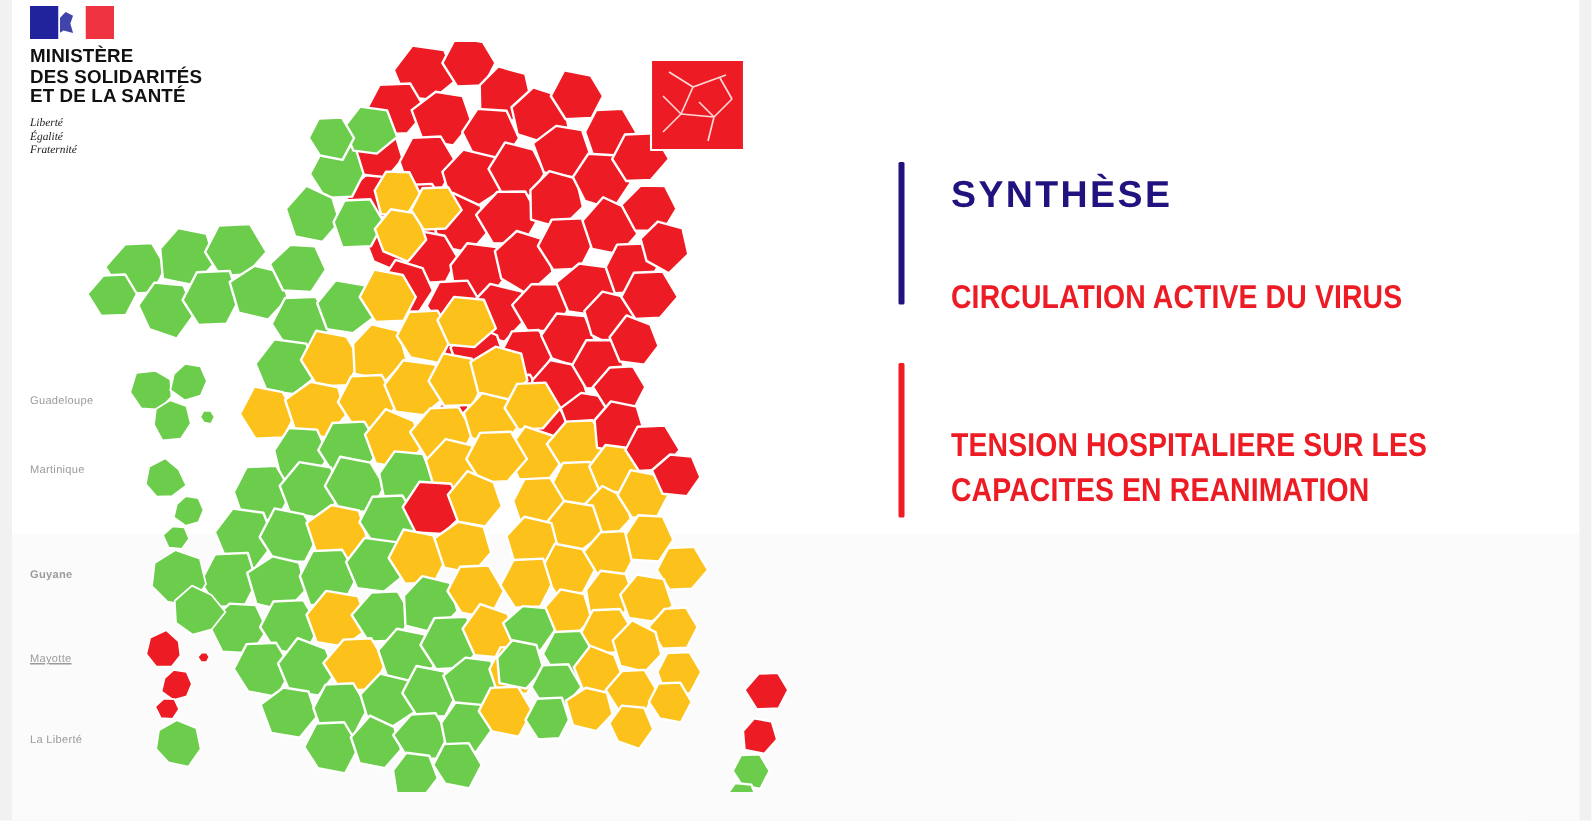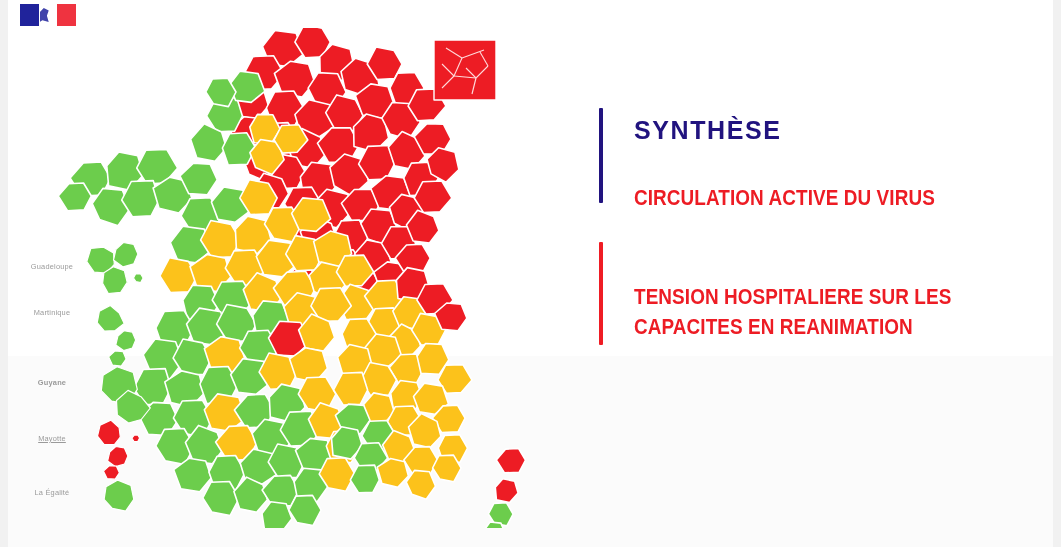--- a/index.html
+++ b/index.html
@@ -49,21 +49,21 @@
     font-style:italic;font-size:7.6px;line-height:9.2px;color:#1b1b1b;
   }
 
   
   .map-wrap{position:absolute;left:14px;top:28px;width:560px;height:500px;}
   .map-svg{width:100%;height:100%;display:block;}
 
   
   .dom-label{
     position:absolute;color:#9a9a9a;font-size:7.4px;letter-spacing:.2px;
-    text-align:center;width:64px;white-space:nowrap;
+    text-align:left;width:64px;white-space:nowrap;
   }
 
   
   .synth{position:absolute;left:592px;top:100px;width:452px;}
   .bar{position:absolute;width:4px;border-radius:1px;}
   .bar-blue{left:7px;top:8px;height:95px;background:#21137f;}
   .bar-red{left:7px;top:142px;height:103px;background:#ef1c24;}
 
   .synth-title{
     position:absolute;left:42px;top:18px;
@@ -89,20 +89,30 @@
 <div class="stage">
 
   <div class="card"></div>
   <div class="card-lower"></div>
 
   <div class="logo-block">
     <div class="flag">
       <i class="b"></i>
         <i class="w"></i>
         <i class="r"></i>
+    </div>
+    <div class="ministry">
+      <div>MINISTÈRE</div>
+      <div>DES SOLIDARITÉS</div>
+      <div>ET DE LA SANTÉ</div>
+    </div>
+    <div class="devise">
+      <div>Liberté</div>
+      <div>Égalité</div>
+      <div>Fraternité</div>
     </div>
   </div>
 
   <div class="map-wrap">
     <svg class="map-svg" viewBox="0 0 560 500">
       <g id="dep-layer" stroke="#ffffff" stroke-width="1.6" stroke-linejoin="round">
           <polygon points="289.8,25.8 274.1,38.6 255.9,36.4 248.5,18.6 260.9,2.4 282.1,5.3" fill="#ed1c24"></polygon>
           <polygon points="316.3,14.0 308.6,28.9 290.9,29.7 280.9,14.0 290.0,-3.3 308.0,0.1" fill="#ed1c24"></polygon>
           <polygon points="340.4,40.0 326.2,53.9 306.2,48.2 305.8,28.7 318.2,16.3 336.2,21.3" fill="#ed1c24"></polygon>
           <polygon points="270.3,46.0 257.6,60.8 239.9,61.7 229.9,46.0 239.0,28.6 259.5,27.7" fill="#ed1c24"></polygon>
@@ -309,21 +319,21 @@
             <polygon points="119.8,471.4 111.6,483.1 98.3,480.3 90.1,471.4 92.0,458.8 103.8,452.1 116.9,457.4" fill="#6ccd4c"></polygon>
           </g>
         </g>
     </svg>
   </div>
 
   <div class="dom-label" style="left:20px;top:262px;">Guadeloupe</div>
   <div class="dom-label" style="left:20px;top:308px;">Martinique</div>
   <div class="dom-label" style="left:20px;top:378px;font-weight:bold;">Guyane</div>
   <div class="dom-label" style="left:20px;top:434px;text-decoration:underline;">Mayotte</div>
-  <div class="dom-label" style="left:20px;top:488px;">La Égalité</div>
+  <div class="dom-label" style="left:20px;top:488px;">La Liberté</div>
 
   <div class="synth">
     <div class="bar bar-blue"></div>
     <div class="bar bar-red"></div>
 
     <div class="synth-title">SYNTHÈSE</div>
 
     <div class="synth-line1">CIRCULATION ACTIVE DU VIRUS</div>
 
     <div class="synth-line2">TENSION HOSPITALIERE SUR LES CAPACITES EN REANIMATION</div>

